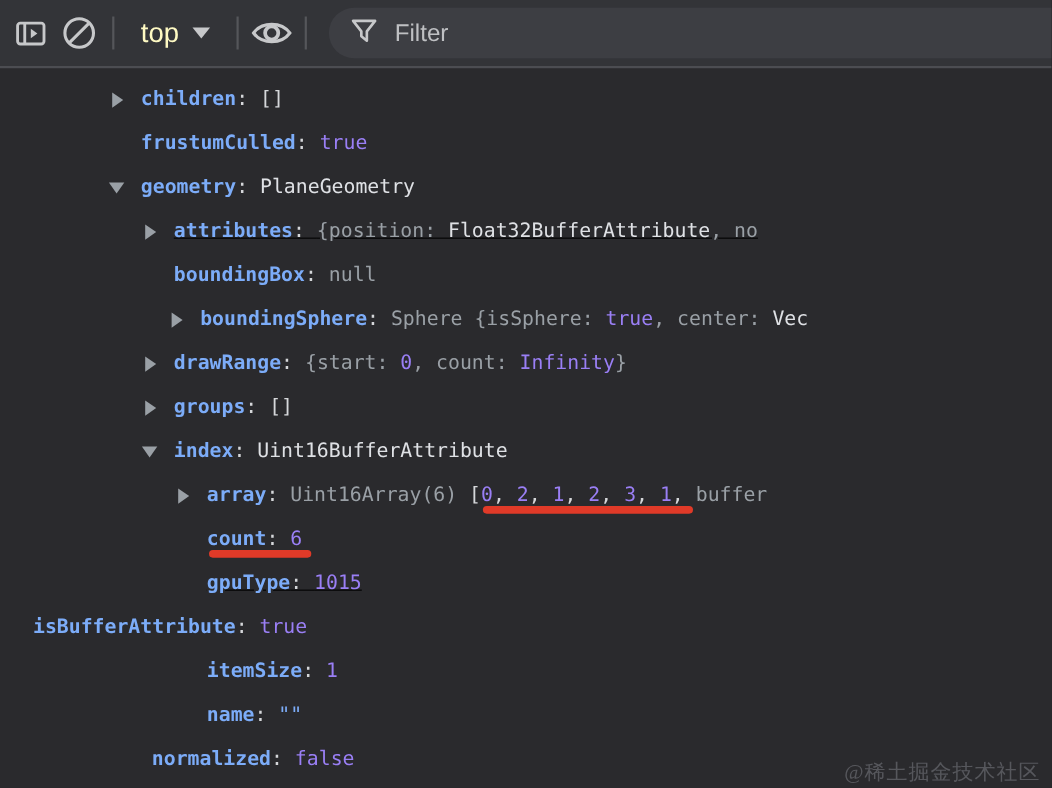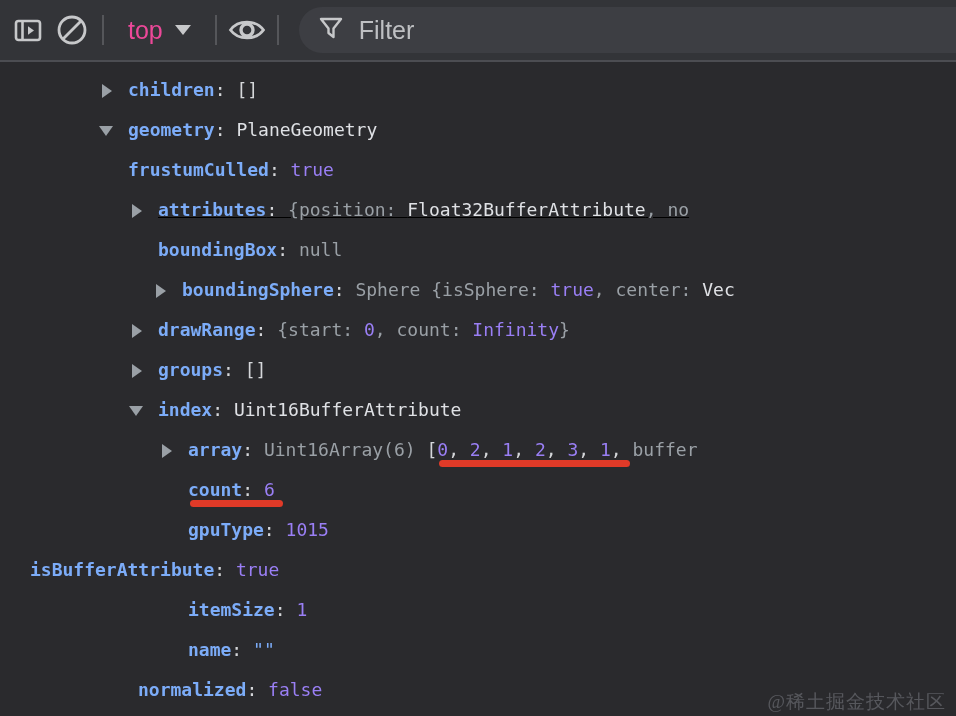--- a/index.html
+++ b/index.html
@@ -17,34 +17,34 @@
   }
   .icon-btn {
     width:44px; height:44px; display:flex; align-items:center; justify-content:center;
     background:none; border:none; cursor:pointer; flex:0 0 auto;
   }
   .icon-btn svg { display:block; }
   .tb-sep { width:2px; height:30px; background:#55565a; margin:0 8px; flex:0 0 auto; }
   .context-select {
     display:flex; align-items:center; gap:12px; padding:0 16px; height:44px;
     background:none; border:none; cursor:pointer;
-    font-family:"Liberation Sans", sans-serif; font-size:25px; color:#ec4899;
+    font-family:"Liberation Sans", sans-serif; font-size:25px; color:#fef9c3;
   }
   .caret-down {
     width:0; height:0; border-left:8px solid transparent; border-right:8px solid transparent;
     border-top:10px solid #c7c8ca;
   }
   .filter-pill {
     margin-left:12px; height:46px; flex:1 1 auto; align-self:center;
     background:#3d3e43; border-radius:23px 0 0 23px;
     display:flex; align-items:center; padding-left:18px; gap:14px;
   }
   .filter-pill input {
     background:transparent; border:none; outline:none; flex:1;
-    font-family:"Liberation Sans", sans-serif; font-size:25px; color:#14b8a6;
+    font-family:"Liberation Sans", sans-serif; font-size:22px; color:#14b8a6;
   }
   .filter-pill input::placeholder { color:#bfc0c3; }
 
   
   .console-pane {
     height:652px; padding-top:8px; overflow:hidden;
     font-size:18px; line-height:40px; white-space:nowrap;
   }
   .tree-row { height:40px; position:relative; }
   .arrow-slot { display:inline-block; width:30px; position:relative; vertical-align:top; }
@@ -112,30 +112,30 @@
       <svg width="28" height="28" viewBox="0 0 28 28">
         <path d="M4 5 H24 L16.5 14.5 V23 L11.5 19 V14.5 Z" fill="none" stroke="#c7c8ca" stroke-width="2.4" stroke-linejoin="round"></path>
       </svg>
     </span>
     <input type="text" placeholder="Filter" style="">
   </div>
 </div>
 
 <div class="console-pane" id="tree">
     <div class="tree-row" style="padding-left: 98px;"><span class="arrow-slot"><span class="tri collapsed"></span></span><span class="c-key">children</span><span class="c-light">: </span><span class="c-light">[]</span></div>
+    <div class="tree-row" style="padding-left: 98px;"><span class="arrow-slot"></span><span class="c-key">frustumCulled</span><span class="c-light">: </span><span class="c-purple">true</span></div>
     <div class="tree-row" style="padding-left: 98px;"><span class="arrow-slot"><span class="tri expanded"></span></span><span class="c-key">geometry</span><span class="c-light">: </span><span class="c-white">PlaneGeometry</span></div>
-    <div class="tree-row" style="padding-left: 98px;"><span class="arrow-slot"></span><span class="c-key">frustumCulled</span><span class="c-light">: </span><span class="c-purple">true</span></div>
     <div class="tree-row" style="padding-left: 128px; text-decoration: underline;"><span class="arrow-slot"><span class="tri collapsed"></span></span><span class="c-key">attributes</span><span class="c-light">: </span><span class="c-gray">{position: </span><span class="c-white">Float32BufferAttribute</span><span class="c-gray">, no</span></div>
     <div class="tree-row" style="padding-left: 128px;"><span class="arrow-slot"></span><span class="c-key">boundingBox</span><span class="c-light">: </span><span class="c-gray">null</span></div>
     <div class="tree-row" style="padding-left: 128px; margin-left: 24px;"><span class="arrow-slot"><span class="tri collapsed"></span></span><span class="c-key">boundingSphere</span><span class="c-light">: </span><span class="c-gray">Sphere {isSphere: </span><span class="c-purple">true</span><span class="c-gray">, center: </span><span class="c-white">Vec</span></div>
     <div class="tree-row" style="padding-left: 128px;"><span class="arrow-slot"><span class="tri collapsed"></span></span><span class="c-key">drawRange</span><span class="c-light">: </span><span class="c-gray">{start: </span><span class="c-purple">0</span><span class="c-gray">, count: </span><span class="c-purple">Infinity</span><span class="c-gray">}</span></div>
     <div class="tree-row" style="padding-left: 128px;"><span class="arrow-slot"><span class="tri collapsed"></span></span><span class="c-key">groups</span><span class="c-light">: </span><span class="c-light">[]</span></div>
     <div class="tree-row" style="padding-left: 128px;"><span class="arrow-slot"><span class="tri expanded"></span></span><span class="c-key">index</span><span class="c-light">: </span><span class="c-white">Uint16BufferAttribute</span></div>
     <div class="tree-row" style="padding-left: 158px;"><span class="arrow-slot"><span class="tri collapsed"></span></span><span class="c-key">array</span><span class="c-light">: </span><span class="c-gray">Uint16Array(6) </span><span class="c-light">[</span><span class="redline"><span class="c-purple">0</span><span class="c-light">, </span><span class="c-purple">2</span><span class="c-light">, </span><span class="c-purple">1</span><span class="c-light">, </span><span class="c-purple">2</span><span class="c-light">, </span><span class="c-purple">3</span><span class="c-light">, </span><span class="c-purple">1</span><span class="c-light">,</span></span><span class="c-gray"> </span><span class="c-gray">buffer</span></div>
     <div class="tree-row" style="padding-left: 158px;"><span class="arrow-slot"></span><span class="redline"><span class="c-key">count</span><span class="c-light">: </span><span class="c-purple">6</span></span></div>
-    <div class="tree-row" style="padding-left: 158px;"><span class="arrow-slot"></span><span class="c-key">gpuType</span><span class="c-light">: </span><span class="c-purple">1015</span></div>
+    <div class="tree-row" style="padding-left: 158px; text-decoration: underline;"><span class="arrow-slot"></span><span class="c-key">gpuType</span><span class="c-light">: </span><span class="c-purple">1015</span></div>
     <div class="tree-row" style=""><span class="arrow-slot"></span><span class="c-key">isBufferAttribute</span><span class="c-light">: </span><span class="c-purple">true</span></div>
     <div class="tree-row" style="padding-left: 158px;"><span class="arrow-slot"></span><span class="c-key">itemSize</span><span class="c-light">: </span><span class="c-purple">1</span></div>
     <div class="tree-row" style="padding-left: 158px;"><span class="arrow-slot"></span><span class="c-key">name</span><span class="c-light">: </span><span class="c-str">""</span></div>
     <div class="tree-row" style="padding-left: 108px;"><span class="arrow-slot"></span><span class="c-key">normalized</span><span class="c-light">: </span><span class="c-purple">false</span></div>
   </div>
 
 <div class="watermark">@稀土掘金技术社区</div>
 
 </body></html>

